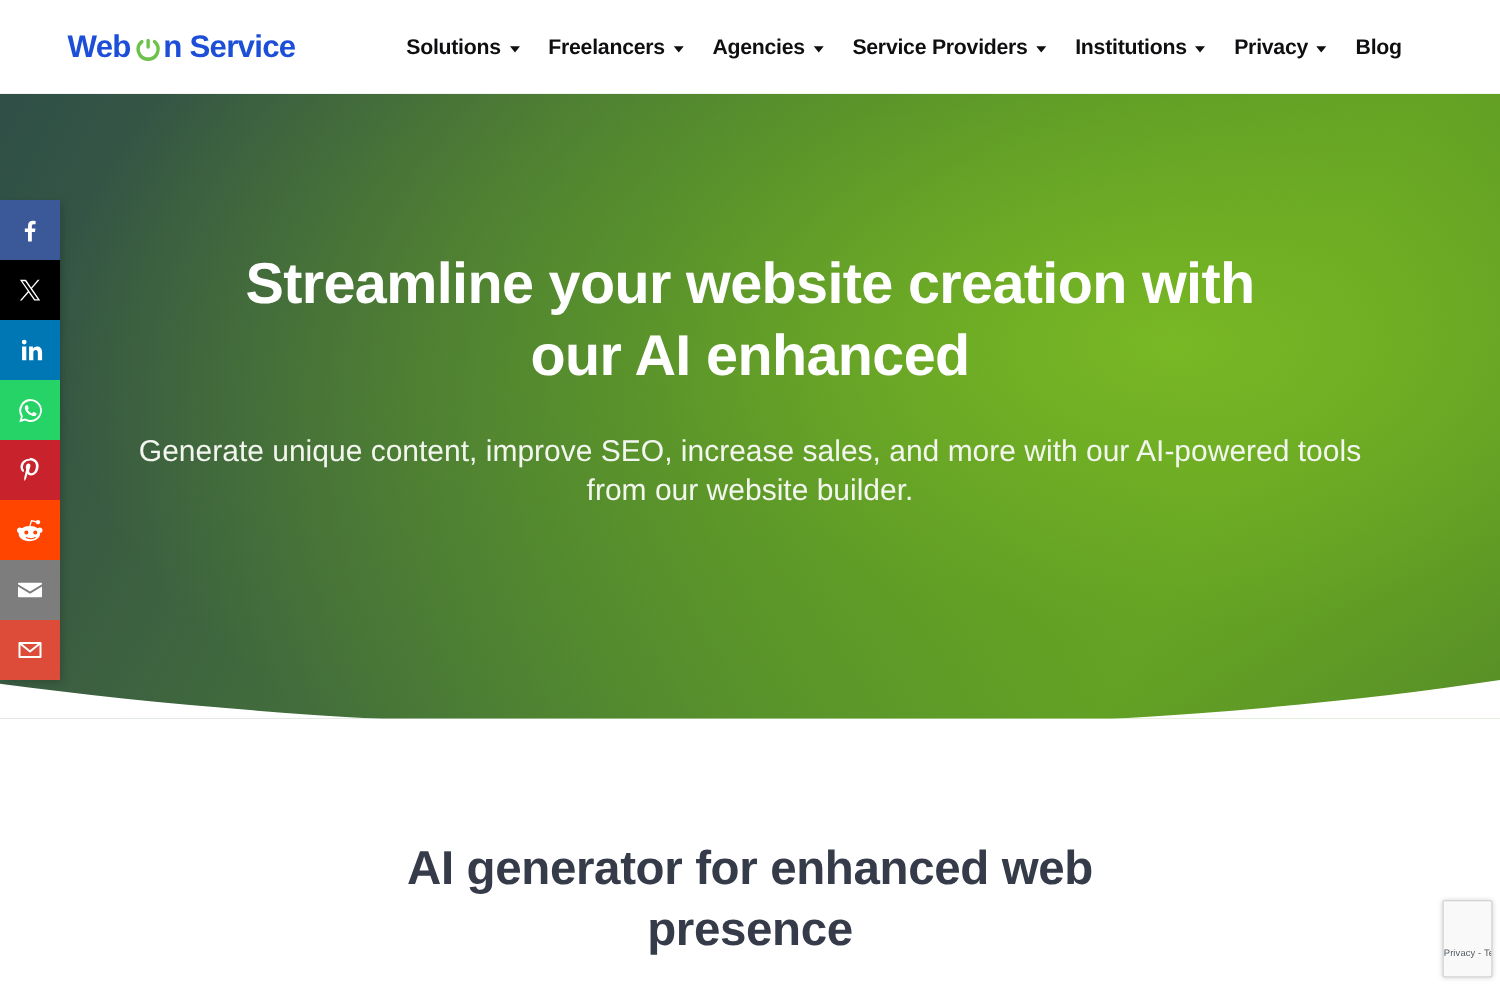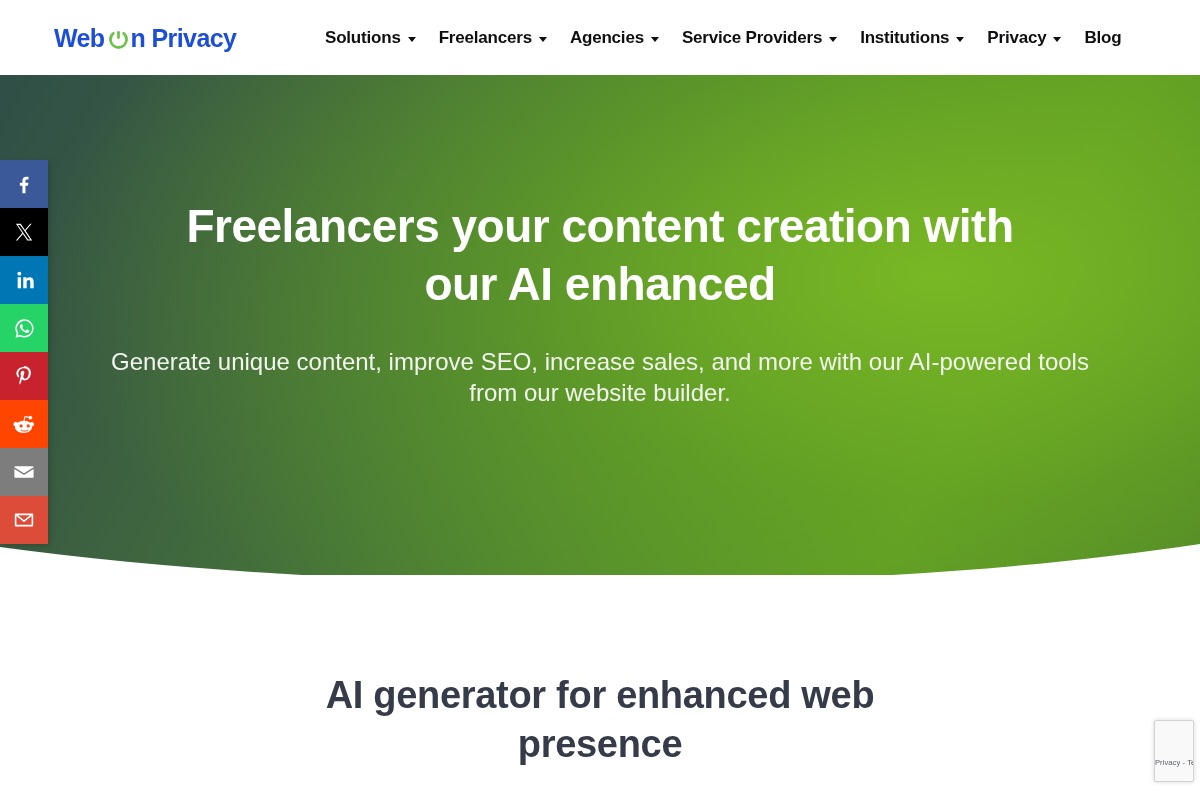--- a/index.html
+++ b/index.html
@@ -133,21 +133,21 @@
 
     <div class="logo">
       <span>Web</span>
       <span class="pwr">
         <svg width="21" height="21" viewBox="0 0 24 24" aria-hidden="true">
           <path d="M12 2.8 A1.55 1.55 0 0 1 13.55 4.35 L13.55 10.4 A1.55 1.55 0 0 1 10.45 10.4 L10.45 4.35 A1.55 1.55 0 0 1 12 2.8 Z" fill="#6cc24a"></path>
           <path d="M12 21.6 A9.1 9.1 0 0 1 6.2 5.5" fill="none" stroke="#6cc24a" stroke-width="3.1" stroke-linecap="round"></path>
           <path d="M12 21.6 A9.1 9.1 0 0 0 17.8 5.5" fill="none" stroke="#6cc24a" stroke-width="3.1" stroke-linecap="round"></path>
         </svg>
       </span>
-      <span>n Privacy</span>
+      <span>n Service</span>
     </div>
 
     <nav class="nav">
       <div class="nav-item">
         <span>Solutions</span>
         <i class="caret"></i>
       </div>
       <div class="nav-item">
         <span>Freelancers</span>
         <i class="caret"></i>
@@ -170,21 +170,21 @@
       </div>
       <div class="nav-item">
         <span>Blog</span>
       </div>
     </nav>
   </div>
 
   <div class="hero">
     <div class="hero-inner">
       <h1 class="hero-title">
-        <span>Freelancers your content creation with</span><br>
+        <span>Streamline your website creation with</span><br>
         <span>our </span><span class="ai">AI</span><span> enhanced</span>
       </h1>
       <p class="hero-sub">Generate unique content, improve SEO, increase sales, and more with our AI-powered tools from our website builder.</p>
     </div>
     <svg class="hero-curve" viewBox="0 0 1200 80" preserveAspectRatio="none">
       <path d="M0 0 L1200 0 L1200 47 C950 83 700 78 560 72 C380 64 170 52 0 28 Z" fill="#3e6c33" opacity="0"></path>
       <path d="M0 50 C180 74 380 86 600 86 C820 86 1020 74 1200 47 L1200 80 L0 80 Z" fill="#ffffff"></path>
     </svg>
   </div>
 

